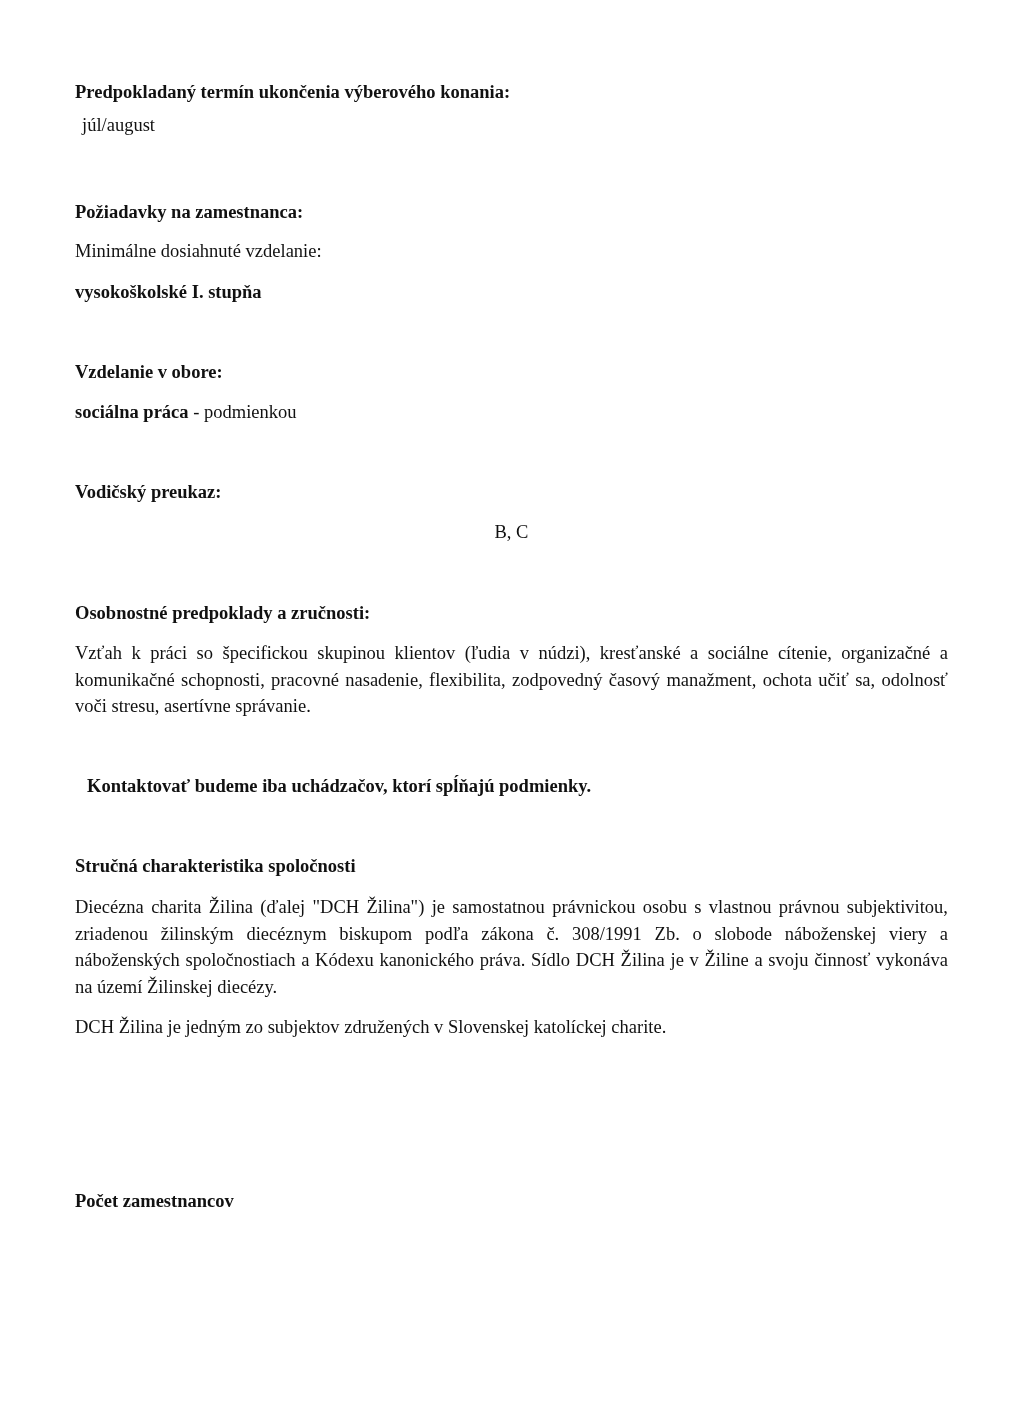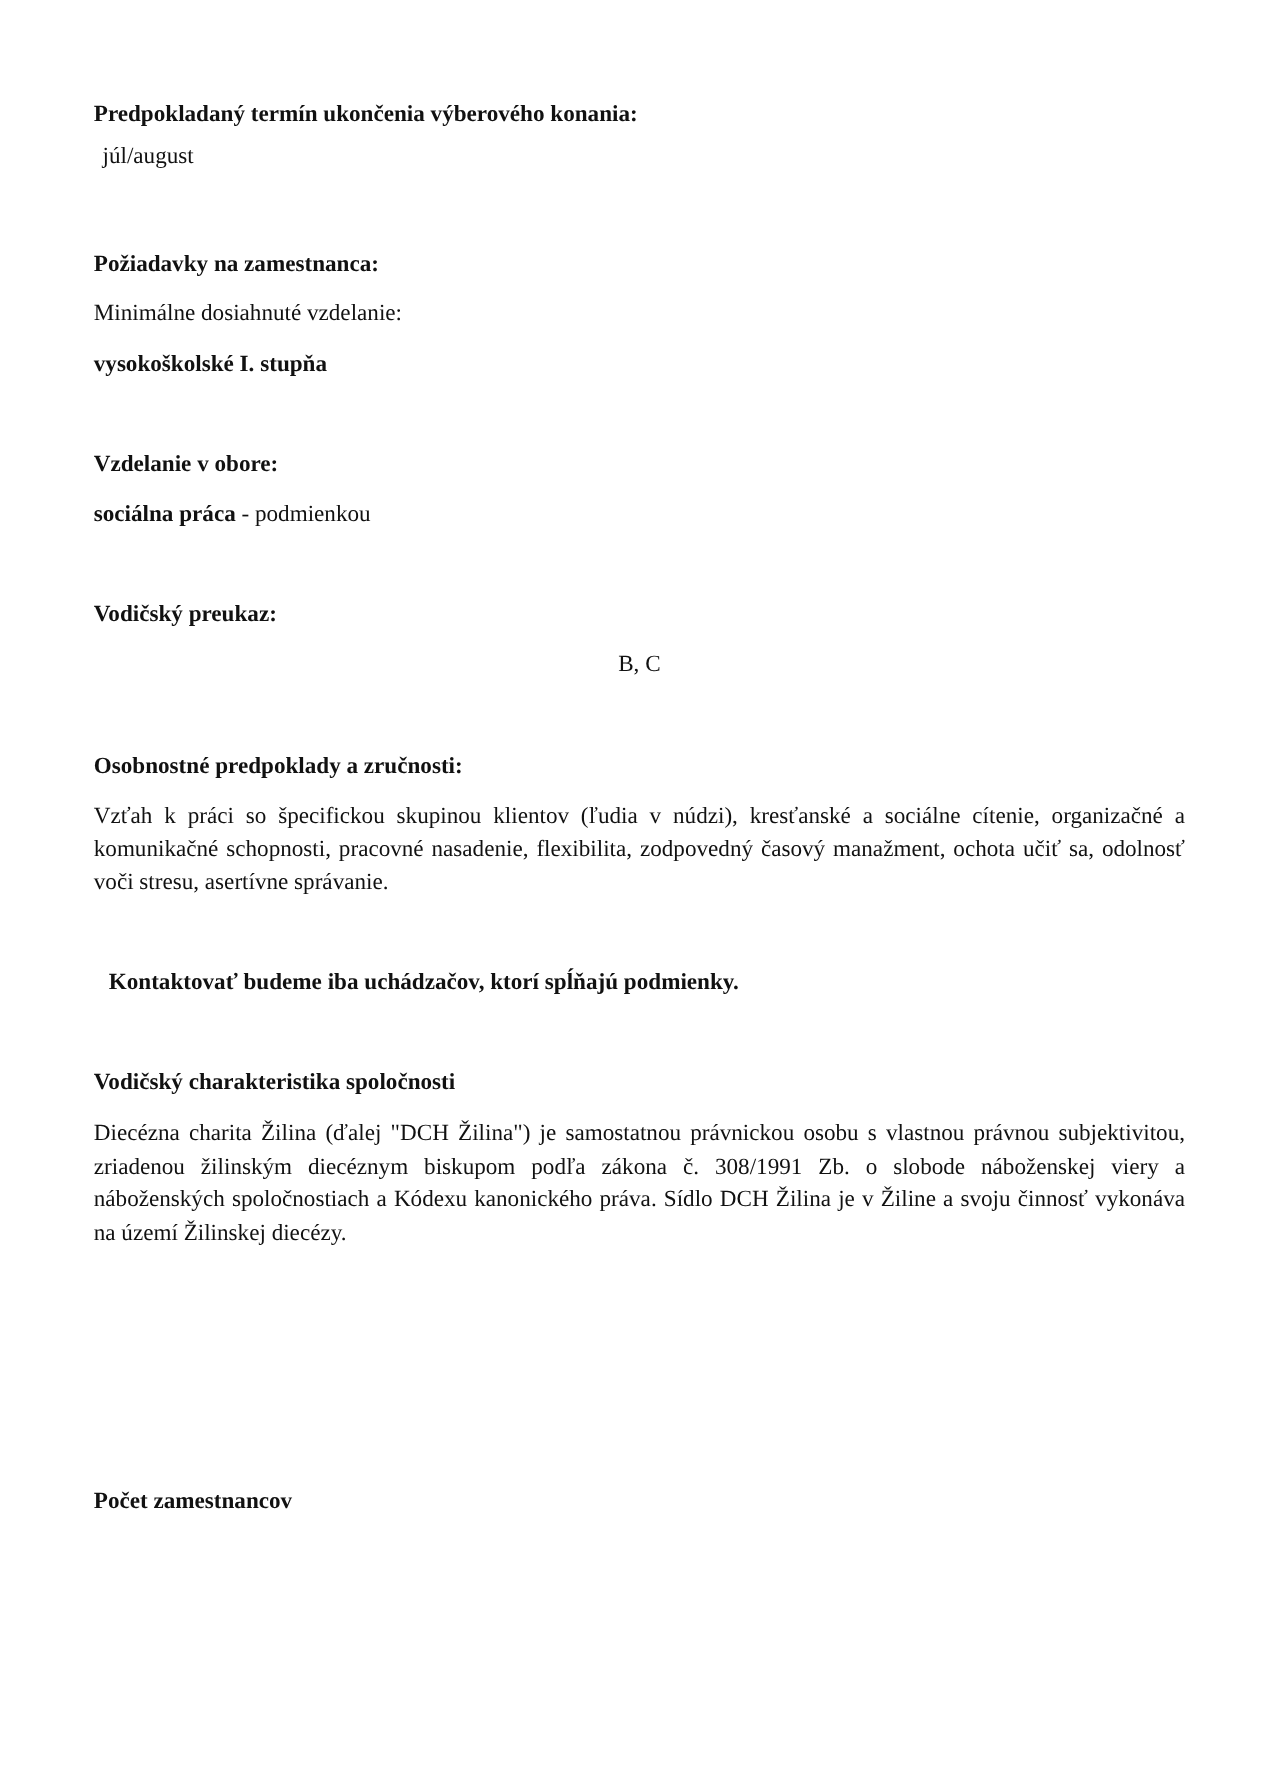--- a/index.html
+++ b/index.html
@@ -30,18 +30,19 @@
   <div class="blk" style="top:395px;"><b>sociálna práca</b><span> - podmienkou</span></div>
 
   <div class="blk h" style="top:475px;">Vodičský preukaz:</div>
   <div class="blk" style="top:515px;text-align:center;">B, C</div>
 
   <div class="blk h" style="top:596px;">Osobnostné predpoklady a zručnosti:</div>
   <div class="blk just" style="top:636px;">Vzťah k práci so špecifickou skupinou klientov (ľudia v núdzi), kresťanské a sociálne cítenie, organizačné a komunikačné schopnosti, pracovné nasadenie, flexibilita, zodpovedný časový manažment, ochota učiť sa, odolnosť voči stresu, asertívne správanie.</div>
 
   <div class="blk h" style="top:769px;margin-left:12px;">Kontaktovať budeme iba uchádzačov, ktorí spĺňajú podmienky.</div>
 
-  <div class="blk h" style="top:849px;">Vodičský charakteristika spoločnosti</div>
+  <div class="blk h" style="top:849px;">Stručná charakteristika spoločnosti</div>
   <div class="blk just" style="top:890px;">Diecézna charita Žilina (ďalej "DCH Žilina") je samostatnou právnickou osobu s vlastnou právnou subjektivitou, zriadenou žilinským diecéznym biskupom podľa zákona č. 308/1991 Zb. o slobode náboženskej viery a náboženských spoločnostiach a Kódexu kanonického práva. Sídlo DCH Žilina je v Žiline a svoju činnosť vykonáva na území Žilinskej diecézy.</div>
+  <div class="blk just" style="top:1010px;">DCH Žilina je jedným zo subjektov združených v Slovenskej katolíckej charite.</div>
 
   <div class="blk h" style="top:1184px;">Počet zamestnancov</div>
 
 </div>
 
 </body></html>

